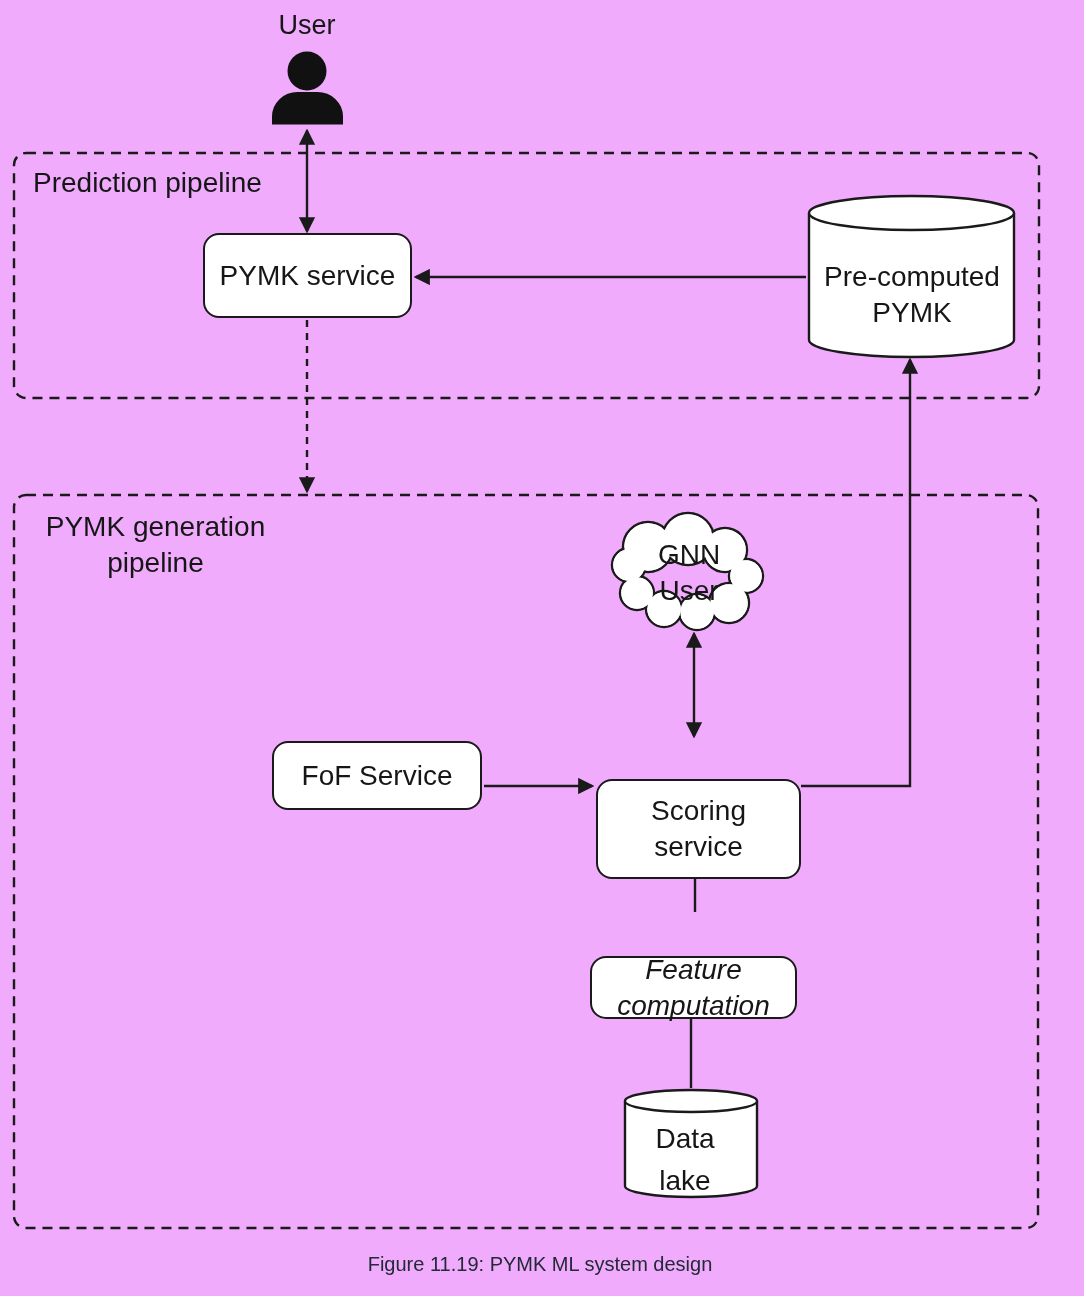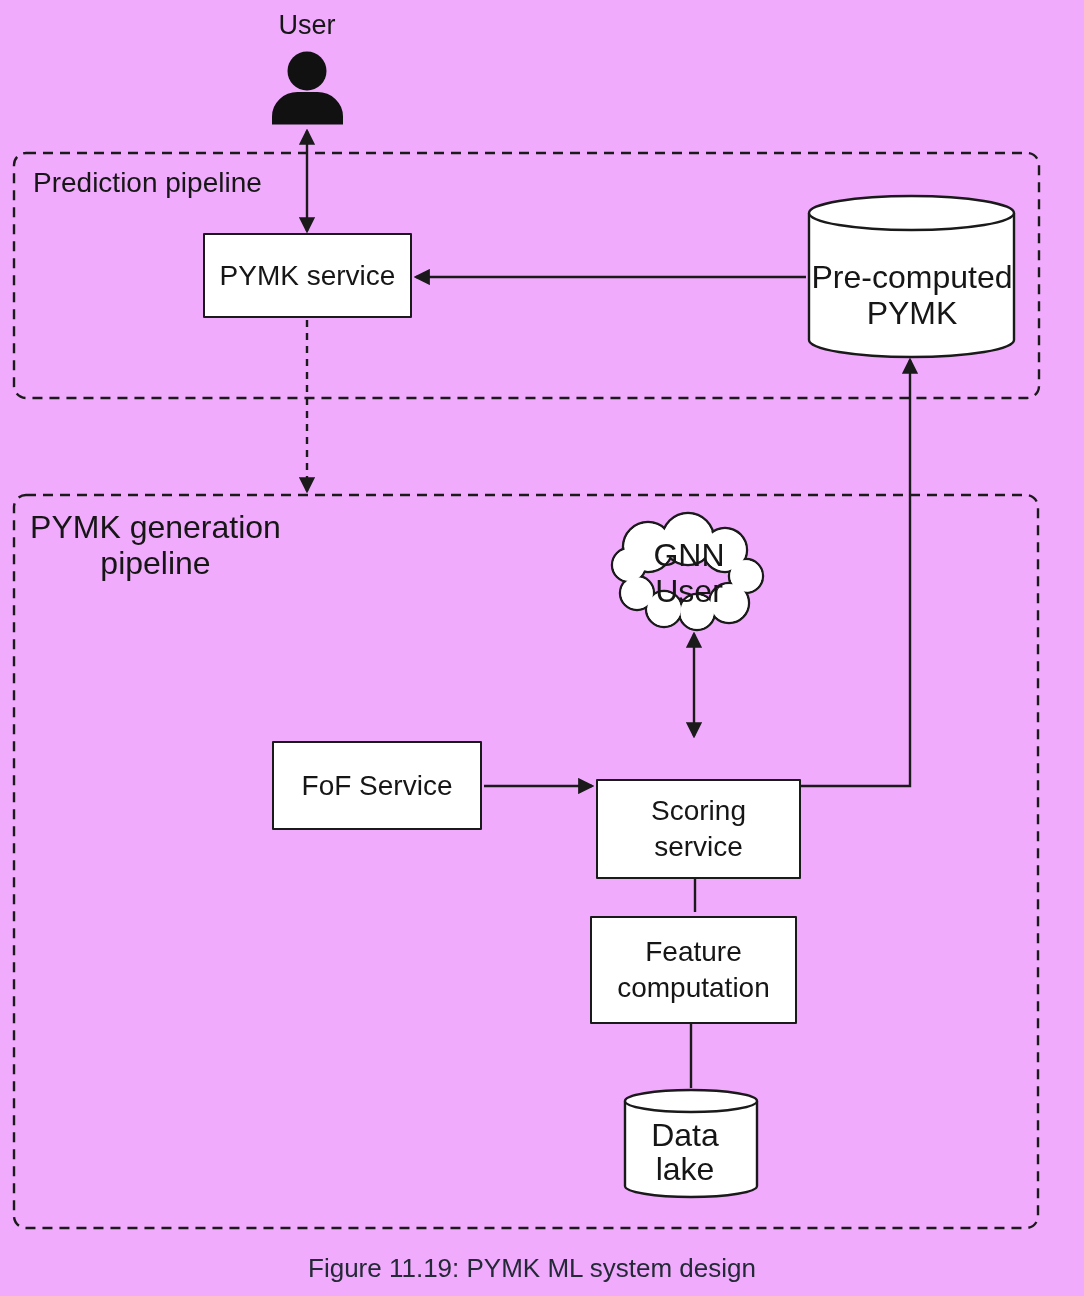--- a/index.html
+++ b/index.html
@@ -10,58 +10,58 @@
     background: #f0abfc;
     font-family: "Liberation Sans", sans-serif;
     color: #161616;
     overflow: hidden;
   }
   #artwork { position: absolute; left: 0; top: 0; }
   .label {
     position: absolute;
     white-space: pre-line;
     text-align: center;
-    font-size: 32px;
+    font-size: 28px;
     line-height: 36px;
     color: #161616;
   }
   .region-label {
     position: absolute;
     font-size: 28px;
     line-height: 36px;
     color: #161616;
     text-align: center;
   }
   .node {
     position: absolute;
     box-sizing: border-box;
     border: 2.4px solid #1a1a1a;
-    border-radius: 1px;
+    border-radius: 16px;
     background: #ffffff;
     display: flex;
     align-items: center;
     justify-content: center;
   }
   .node span {
     font-size: 28px;
     line-height: 36px;
     text-align: center;
     white-space: pre-line;
   }
   #user-label {
     position: absolute;
     left: 237px; top: 10px; width: 140px;
     text-align: center;
     font-size: 27px;
   }
   #caption {
     position: absolute;
-    left: 0; top: 1253px; width: 1064px;
+    left: 8px; top: 1253px; width: 1064px;
     text-align: center;
-    font-size: 26px;
+    font-size: 20px;
     color: #232936;
   }
 </style>
 </head>
 <body>
 
 <div id="canvas">
 
   <svg id="artwork" width="1084" height="1296" viewBox="0 0 1084 1296">
     <defs>
@@ -140,32 +140,32 @@
   <div class="node" style="left:203px; top:233px; width:209px; height:85px;">
     <span>PYMK service</span>
   </div>
 
   <div class="label" style="left:806px; top:259px; width:212px;">Pre-computed
 PYMK</div>
 
   <div class="label" style="left:613px; top:537px; width:152px;">GNN
 User</div>
 
-  <div class="node" style="left:272px; top:741px; width:210px; height:89px;">
+  <div class="node" style="left:272px; top:741px; width:210px; height:69px;">
     <span>FoF Service</span>
   </div>
 
   <div class="node" style="left:596px; top:779px; width:205px; height:100px;">
     <span>Scoring
 service</span>
   </div>
 
-  <div class="node" style="left:590px; top:916px; width:207px; height:108px;">
+  <div class="node" style="left:590px; top:956px; width:207px; height:63px;font-style:italic;">
     <span>Feature
 computation</span>
   </div>
 
-  <div class="label" style="left:623px; top:1118px; width:124px; line-height:34px;">Data
+  <div class="label" style="left:623px; top:1118px; width:124px; line-height:42px;">Data
 lake</div>
 
   <div id="caption">Figure 11.19: PYMK ML system design</div>
 
 </div>
 
 </body></html>

